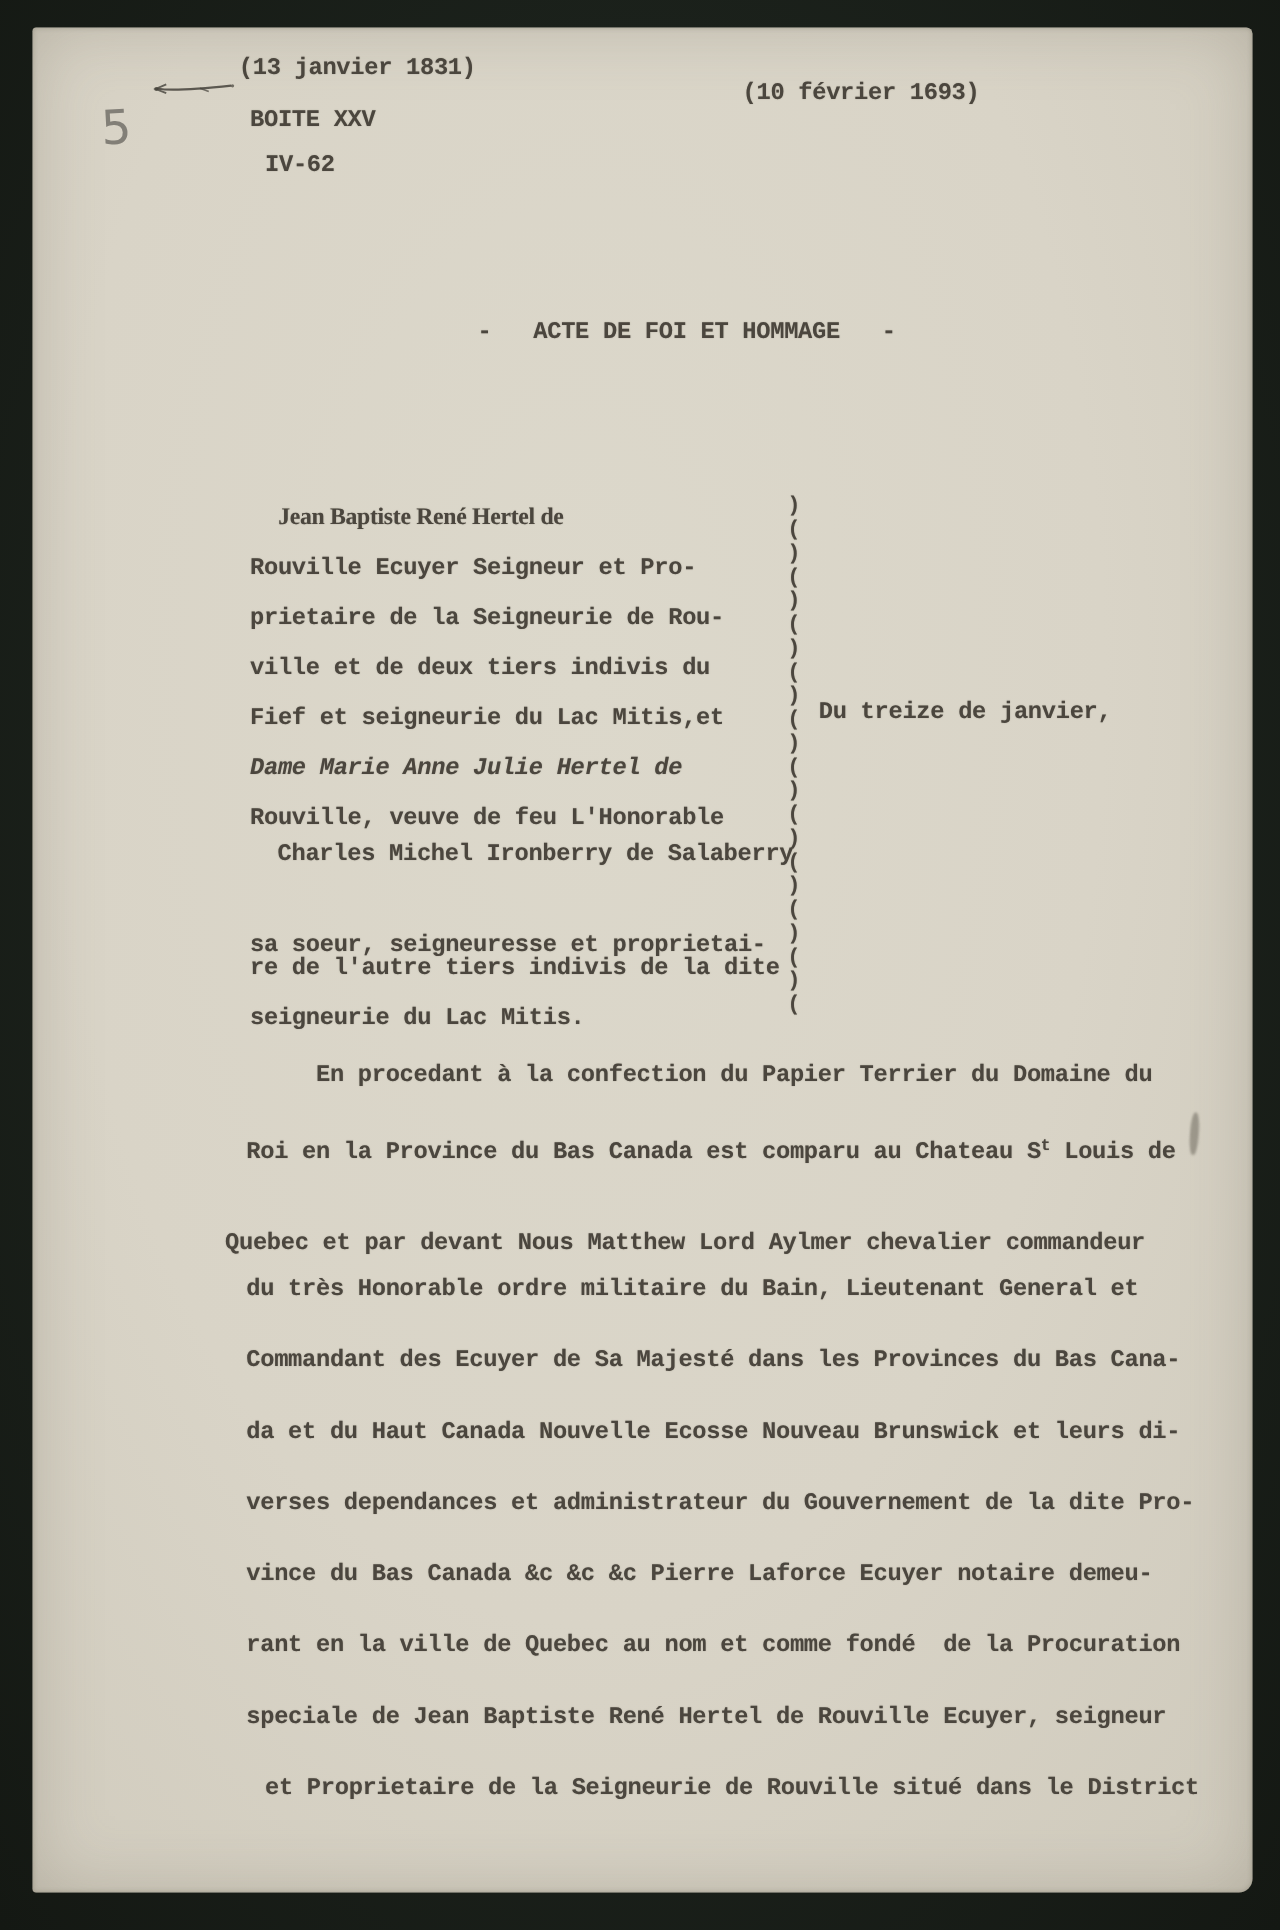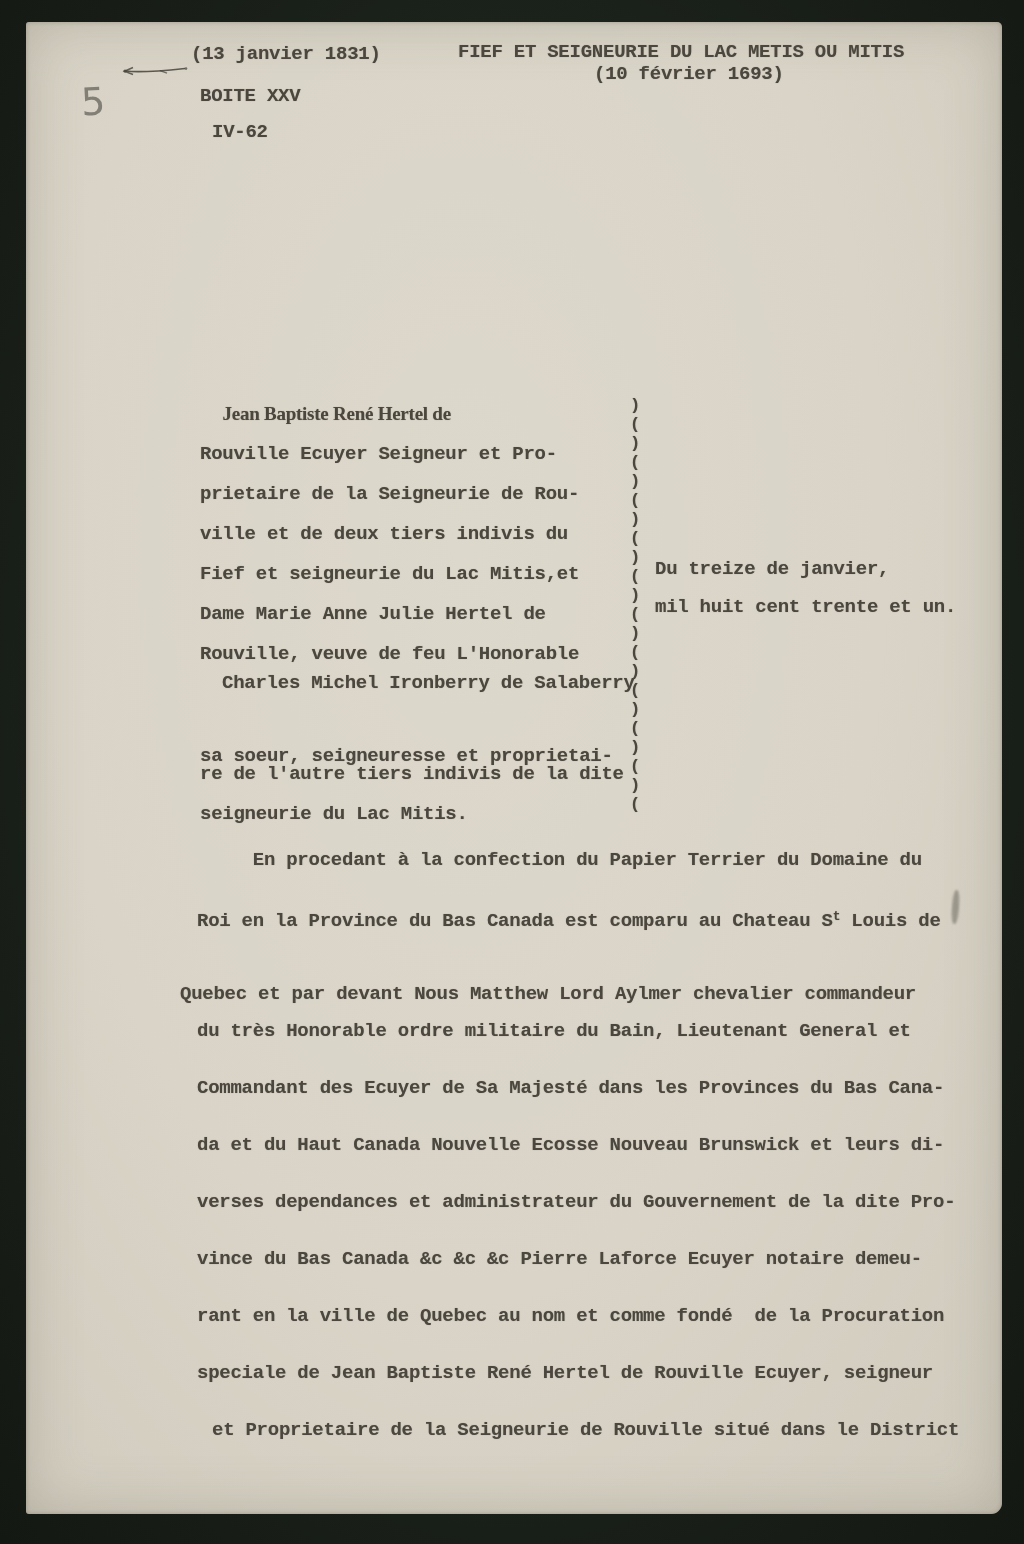--- a/index.html
+++ b/index.html
@@ -74,33 +74,33 @@
 
     <svg class="arrow-mark" width="70" height="16" viewBox="0 0 70 16">
       <path d="M6 8 C 20 10, 46 7.5, 65 5.5" stroke="#45423b" stroke-width="1.7" fill="none" opacity="0.85"></path>
       <path d="M13 4.5 L4.5 8.2 L13 11.5" stroke="#45423b" stroke-width="1.5" fill="none" opacity="0.8"></path>
       <path d="M40 7.6 l7 2.6" stroke="#45423b" stroke-width="1.4" fill="none" opacity="0.7"></path>
       <circle cx="5" cy="8.1" r="1.6" fill="#45423b" opacity="0.8"></circle>
       <circle cx="66" cy="5.6" r="1.3" fill="#45423b" opacity="0.7"></circle>
     </svg>
 
     <div class="t" style="left:165px; top:21px;">(13 janvier 1831)</div>
-    <div class="t" style="left:432px; top:19px;">FIEF ET SEIGNEURIE DU LAC METIS OU MITIS</div>
     <div class="t" style="left:568px; top:41px;">(10 février 1693)</div>
     <div class="t" style="left:174px; top:63px;">BOITE XXV</div>
     <div class="t" style="left:186px; top:99px;">IV-62</div>
 
+    <div class="t" style="left:356px; top:232px;">-   ACTE DE FOI ET HOMMAGE   -</div>
 
     <div>
       <div class="t" style="left:174px; top:381px;font-family:Liberation Serif, serif;">     Jean Baptiste René Hertel de</div>
       <div class="t" style="left:174px; top:421px;">Rouville Ecuyer Seigneur et Pro-</div>
       <div class="t" style="left:174px; top:461px;">prietaire de la Seigneurie de Rou-</div>
       <div class="t" style="left:174px; top:501px;">ville et de deux tiers indivis du</div>
       <div class="t" style="left:174px; top:541px;">Fief et seigneurie du Lac Mitis,et</div>
-      <div class="t" style="left:174px; top:581px;">Dame Marie Anne Julie Hertel de</div>
+      <div class="t" style="left:174px; top:581px;font-style:italic;">Dame Marie Anne Julie Hertel de</div>
       <div class="t" style="left:174px; top:621px;">Rouville, veuve de feu L'Honorable</div>
       <div class="t" style="left:174px; top:650px;margin-left:22px;">Charles Michel Ironberry de Salaberry</div>
       <div class="t" style="left:174px; top:701px;margin-top:22px;">sa soeur, seigneuresse et proprietai-</div>
       <div class="t" style="left:174px; top:741px;">re de l'autre tiers indivis de la dite</div>
       <div class="t" style="left:174px; top:781px;">seigneurie du Lac Mitis.</div>
     </div>
 
     <div class="brace" style="left:604px; top:374px;">)
 (
 )
@@ -118,21 +118,20 @@
 )
 (
 )
 (
 )
 (
 )
 (</div>
 
     <div class="t" style="left:629px; top:536px;">Du treize de janvier,</div>
-    <div class="t" style="left:629px; top:574px;">mil huit cent trente et un.</div>
 
     <div>
       <div class="t" style="left:171px; top:827px;">     En procedant à la confection du Papier Terrier du Domaine du</div>
       <div class="t" style="left:171px; top:884px;"><span>Roi en la Province du Bas Canada est comparu au Chateau S</span><sup class="st">t</sup><span> Louis de</span></div>
       <div class="t" style="left:154px; top:941px;margin-top:20px;">Quebec et par devant Nous Matthew Lord Aylmer chevalier commandeur</div>
       <div class="t" style="left:171px; top:998px;">du très Honorable ordre militaire du Bain, Lieutenant General et</div>
       <div class="t" style="left:171px; top:1055px;">Commandant des Ecuyer de Sa Majesté dans les Provinces du Bas Cana-</div>
       <div class="t" style="left:171px; top:1112px;">da et du Haut Canada Nouvelle Ecosse Nouveau Brunswick et leurs di-</div>
       <div class="t" style="left:171px; top:1169px;">verses dependances et administrateur du Gouvernement de la dite Pro-</div>
       <div class="t" style="left:171px; top:1226px;">vince du Bas Canada &amp;c &amp;c &amp;c Pierre Laforce Ecuyer notaire demeu-</div>

